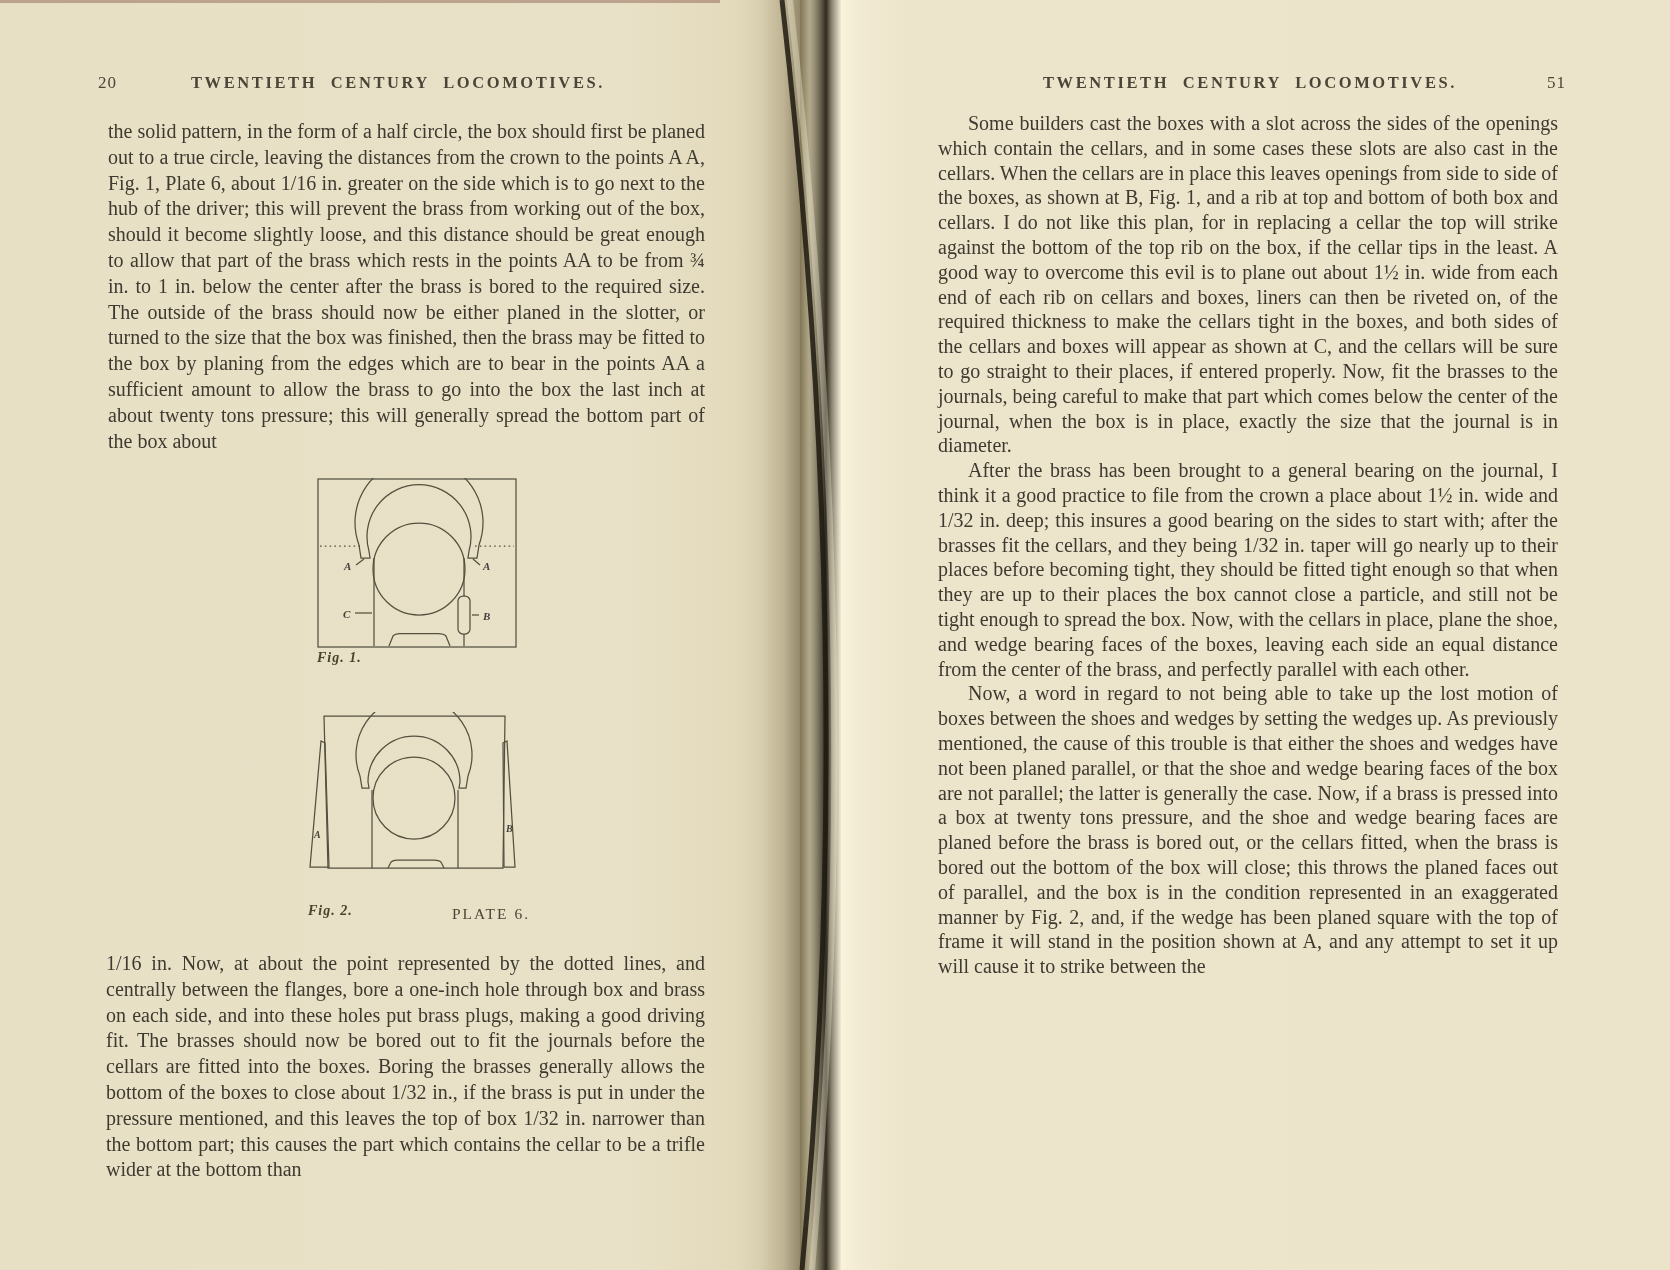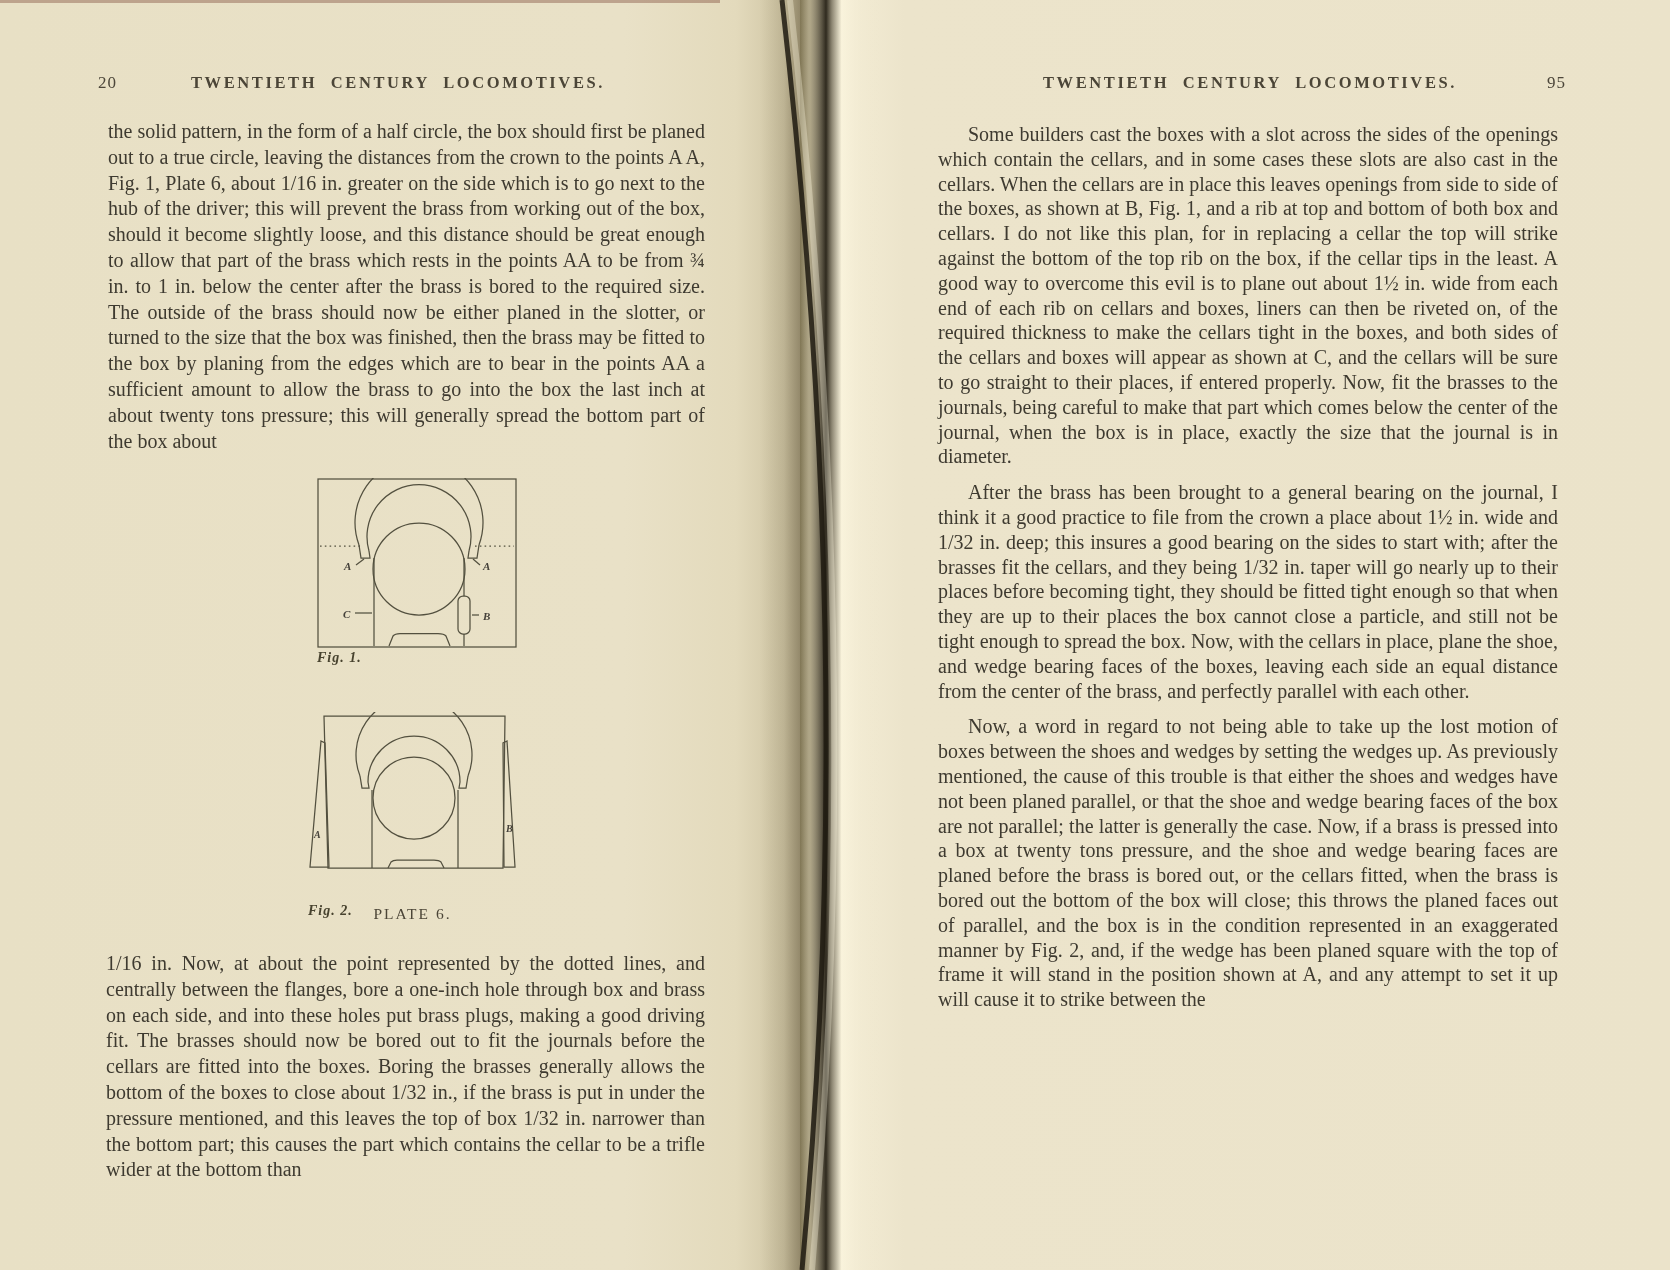--- a/index.html
+++ b/index.html
@@ -25,27 +25,27 @@
   }
   .running-title{
     position:absolute;font-size:16.5px;color:#4b4537;letter-spacing:2.6px;word-spacing:7px;text-align:center;font-weight:bold;
   }
   .body-text{
     position:absolute;margin:8px;color:#3e3a30;text-align:justify;text-align-last:left;
   }
   .left-col{font-size:20px;line-height:25.8px;}
   .right-col{font-size:20px;line-height:24.8px;}
   .para{margin:0 0 0 0;color:#3e3a30;text-align:justify;text-align-last:left;}
-  .para.indent{text-indent:30px;margin-top:11px;}
+  .para.indent{text-indent:30px;}
   .figcap{
     position:absolute;text-align:left;font-style:italic;font-weight:bold;
     font-size:14px;color:#48432f;letter-spacing:1px;
   }
   .platecap{
-    position:absolute;text-align:center;font-size:15.5px;color:#4b4537;letter-spacing:2px;
+    position:absolute;text-align:right;font-size:15.5px;color:#4b4537;letter-spacing:2px;
   }
   .figsvg{position:absolute;}
   .figsvg path,.figsvg rect,.figsvg line,.figsvg circle{
     stroke:#53503f;fill:none;stroke-width:1.25;
   }
   .figsvg text{
     fill:#45413a;stroke:none;font-family:"Liberation Serif",serif;
     font-style:italic;font-weight:bold;
   }
 </style>
@@ -102,21 +102,21 @@
     </svg>
     <div class="figcap" style="left:308px;top:872px;width:210px;margin-top:31px;">Fig. 2.</div>
 
     <div class="platecap" style="left:295px;top:905px;width:235px;">PLATE 6.</div>
 
     <p class="body-text left-col" style="left:98px;top:943px;width:599px;">1/16 in.  Now, at about the point represented by the dotted lines, and centrally between the flanges, bore a one-inch hole through box and brass on each side, and into these holes put brass plugs, making a good driving fit.  The brasses should now be bored out to fit the journals before the cellars are fitted into the boxes.  Boring the brasses generally allows the bottom of the boxes to close about 1/32 in., if the brass is put in under the pressure mentioned, and this leaves the top of box 1/32 in. narrower than the bottom part; this causes the part which contains the cellar to be a trifle wider at the bottom than</p>
   </div>
 
   <div class="page page-right">
     <div class="running-title" style="left:200px;top:73px;width:500px;">TWENTIETH CENTURY LOCOMOTIVES.</div>
-    <span class="pagehead-folio" style="left:747px;top:73px;">95</span>
+    <span class="pagehead-folio" style="left:747px;top:73px;">51</span>
 
     <div style="position:absolute;left:138px;top:111px;width:620px;">
       <p class="para right-col indent">Some builders cast the boxes with a slot across the sides of the openings which contain the cellars, and in some cases these slots are also cast in the cellars.  When the cellars are in place this leaves openings from side to side of the boxes, as shown at B, Fig. 1, and a rib at top and bottom of both box and cellars.  I do not like this plan, for in replacing a cellar the top will strike against the bottom of the top rib on the box, if the cellar tips in the least.  A good way to overcome this evil is to plane out about 1½ in. wide from each end of each rib on cellars and boxes, liners can then be riveted on, of the required thickness to make the cellars tight in the boxes, and both sides of the cellars and boxes will appear as shown at C, and the cellars will be sure to go straight to their places, if entered properly.  Now, fit the brasses to the journals, being careful to make that part which comes below the center of the journal, when the box is in place, exactly the size that the journal is in diameter.</p>
       <p class="para right-col indent">After the brass has been brought to a general bearing on the journal, I think it a good practice to file from the crown a place about 1½ in. wide and 1/32 in. deep; this insures a good bearing on the sides to start with; after the brasses fit the cellars, and they being 1/32 in. taper will go nearly up to their places before becoming tight, they should be fitted tight enough so that when they are up to their places the box cannot close a particle, and still not be tight enough to spread the box.  Now, with the cellars in place, plane the shoe, and wedge bearing faces of the boxes, leaving each side an equal distance from the center of the brass, and perfectly parallel with each other.</p>
       <p class="para right-col indent">Now, a word in regard to not being able to take up the lost motion of boxes between the shoes and wedges by setting the wedges up.  As previously mentioned, the cause of this trouble is that either the shoes and wedges have not been planed parallel, or that the shoe and wedge bearing faces of the box are not parallel; the latter is generally the case.  Now, if a brass is pressed into a box at twenty tons pressure, and the shoe and wedge bearing faces are planed before the brass is bored out, or the cellars fitted, when the brass is bored out the bottom of the box will close; this throws the planed faces out of parallel, and the box is in the condition represented in an exaggerated manner by Fig. 2, and, if the wedge has been planed square with the top of frame it will stand in the position shown at A, and any attempt to set it up will cause it to strike between the</p>
     </div>
   </div>
 
   <div class="gutter-crease">
     <svg width="120" height="1270" viewBox="0 0 120 1270">

